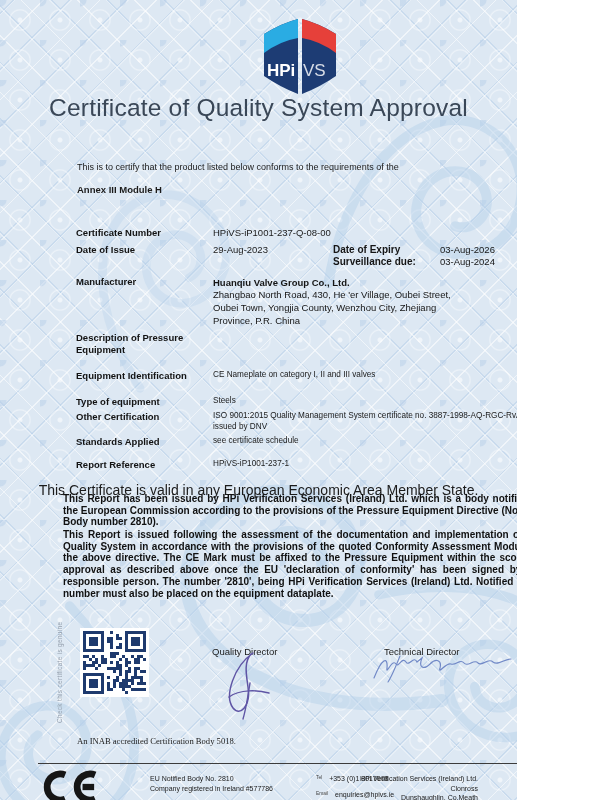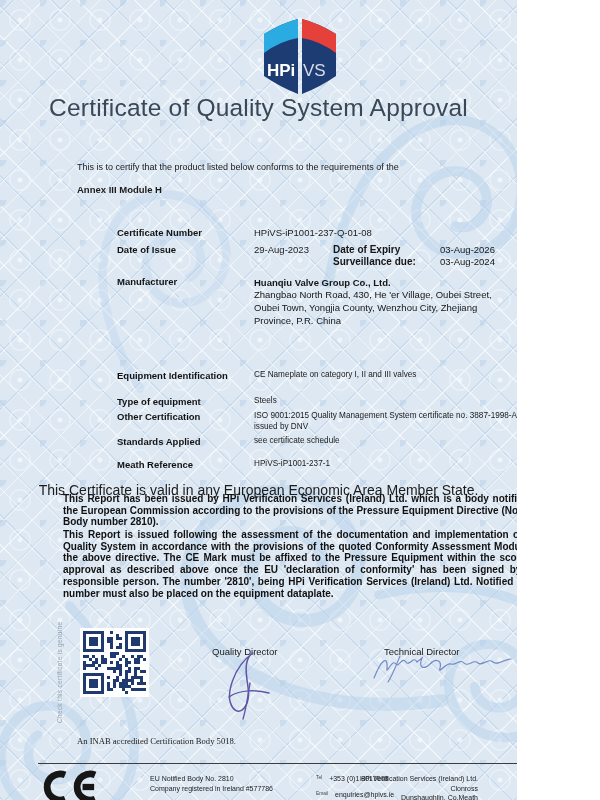--- a/index.html
+++ b/index.html
@@ -22,21 +22,21 @@
   .flourish path{fill:none;stroke:#b5d0ea;stroke-width:7;stroke-linecap:round;}
 
   .logo{position:absolute;left:262px;top:14px;width:76px;height:84px;}
   .page-title{position:absolute;left:0;right:0;top:94px;text-align:center;
     font-size:24.5px;color:#3a4757;letter-spacing:.2px;}
   .intro{position:absolute;left:77px;top:149px;font-size:9px;color:#1b1b1b;margin-top:13px;}
   .directive{position:absolute;left:76px;top:160px;font-size:19px;color:#2b3950;}
   .annex{position:absolute;left:77px;top:184px;font-size:9.5px;font-weight:bold;color:#1b1b1b;}
 
   .row{position:absolute;left:76px;display:flex;align-items:flex-start;}
-  .lab{width:137px;flex:0 0 137px;font-weight:bold;font-size:9.5px;color:#131313;line-height:11.5px;margin-left:41px;}
+  .lab{width:137px;flex:0 0 137px;font-weight:bold;font-size:9.5px;color:#131313;line-height:11.5px;}
   .val{font-size:9.5px;color:#1b1b1b;line-height:12.5px;}
   .val-sm{font-size:8.2px;line-height:10.5px;}
   .desc-val{font-size:12.5px;line-height:17px;color:#4e6385;width:300px;}
 
   .expiry-block{position:absolute;left:333px;top:244px;}
   .exp-row{display:flex;}
   .exp-lab{width:107px;flex:0 0 107px;font-weight:bold;font-size:10px;line-height:12px;}
   .exp-val{font-size:9.5px;line-height:12px;}
 
   .mfr-name{font-weight:bold;font-size:9.5px;line-height:13px;}
@@ -92,21 +92,21 @@
     <text x="5" y="62" font-size="17" font-weight="bold" fill="#ffffff" font-family="Liberation Sans, sans-serif">HPi</text>
     <text x="41" y="62" font-size="17" fill="#ffffff" opacity="0.82" font-family="Liberation Sans, sans-serif">VS</text>
   </svg>
 
   <div class="page-title">Certificate of Quality System Approval</div>
   <div class="intro">This is to certify that the product listed below conforms to the requirements of the</div>
   <div class="annex">Annex III Module H</div>
 
   <div class="row" style="top:227px">
     <div class="lab">Certificate Number</div>
-    <div class="val">HPiVS-iP1001-237-Q-01-08</div>
+    <div class="val">HPiVS-iP1001-237-Q-08-00</div>
   </div>
 
   <div class="row" style="top:244px">
     <div class="lab">Date of Issue</div>
     <div class="val">29-Aug-2023</div>
   </div>
 
   <div class="expiry-block">
     <div class="exp-row">
       <div class="exp-lab">Date of Expiry</div>
@@ -120,20 +120,21 @@
 
   <div class="row" style="top:276px">
     <div class="lab">Manufacturer</div>
     <div>
       <div class="mfr-name">Huanqiu Valve Group Co., Ltd.</div>
       <div class="mfr-addr">Zhangbao North Road, 430, He 'er Village, Oubei Street, Oubei Town, Yongjia County, Wenzhou City, Zhejiang Province, P.R. China</div>
     </div>
   </div>
 
   <div class="row" style="top:332px">
+    <div class="lab" style="width:120px;flex:0 0 120px;margin-right:17px">Description of Pressure Equipment</div>
   </div>
 
   <div class="row" style="top:370px">
     <div class="lab">Equipment Identification</div>
     <div class="val val-sm">CE Nameplate on category I, II and III valves</div>
   </div>
 
   <div class="row" style="top:396px">
     <div class="lab">Type of equipment</div>
     <div class="val val-sm">Steels</div>
@@ -143,21 +144,21 @@
     <div class="lab">Other Certification</div>
     <div class="val val-sm" style="width:332px">ISO 9001:2015 Quality Management System certificate no. 3887-1998-AQ-RGC-RvA issued by DNV</div>
   </div>
 
   <div class="row" style="top:436px">
     <div class="lab">Standards Applied</div>
     <div class="val val-sm">see certificate schedule</div>
   </div>
 
   <div class="row" style="top:459px">
-    <div class="lab">Meath Reference</div>
+    <div class="lab">Report Reference</div>
     <div class="val val-sm">HPiVS-iP1001-237-1</div>
   </div>
 
   <div class="validity">This Certificate is valid in any European Economic Area Member State.</div>
   <div class="para" style="top:493px">This Report has been issued by HPi Verification Services (Ireland) Ltd. which is a body notified to the European Commission according to the provisions of the Pressure Equipment Directive (Notified Body number 2810).</div>
   <div class="para" style="top:529px">This Report is issued following the assessment of the documentation and implementation of the Quality System in accordance with the provisions of the quoted Conformity Assessment Module of the above directive. The CE Mark must be affixed to the Pressure Equipment within the scope of approval as described above once the EU 'declaration of conformity' has been signed by the responsible person. The number '2810', being HPi Verification Services (Ireland) Ltd. Notified Body number must also be placed on the equipment dataplate.</div>
 
   <div class="qr-vert">Check this certificate is genuine</div>
   <div class="qr-box"><svg width="63" height="63" viewBox="0 0 63 63" fill="#1e3a6e">
         <rect x="0" y="0" width="3" height="3"></rect>

